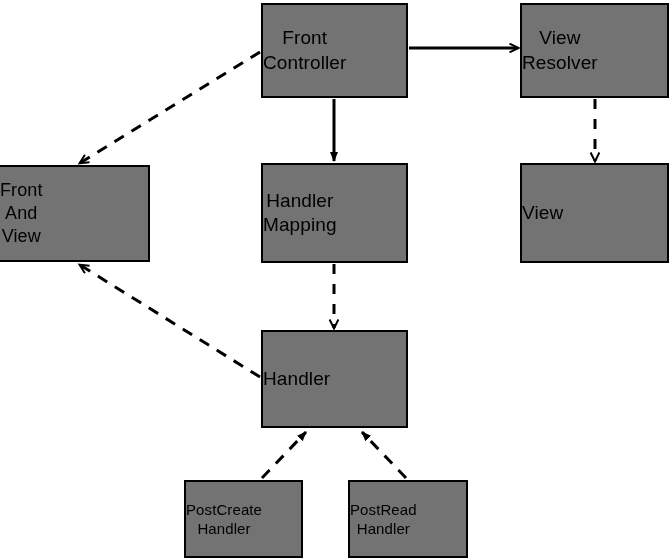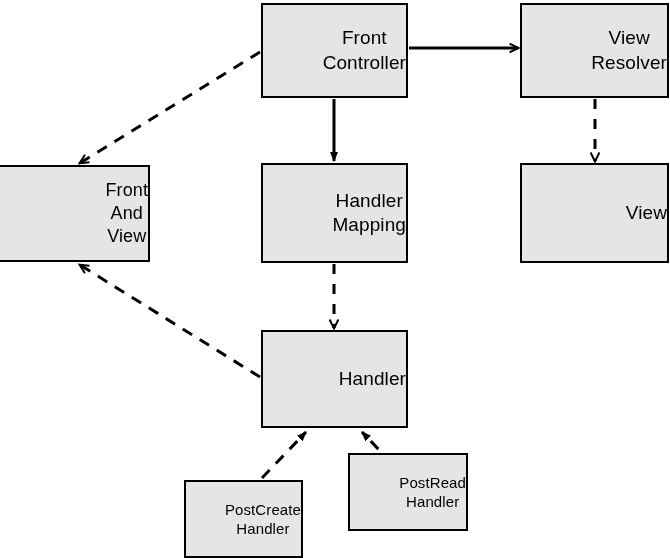--- a/index.html
+++ b/index.html
@@ -22,24 +22,24 @@
     position: absolute;
     left: 0;
     top: 0;
     width: 670px;
     height: 558px;
   }
   .node-box {
     position: absolute;
     box-sizing: border-box;
     border: 2px solid #000000;
-    background: #e5e5e5;
+    background: #737373;
     display: flex;
     align-items: center;
-    justify-content: flex-end;
+    justify-content: flex-start;
     text-align: center;
     color: #000000;
     z-index: 2;
   }
   .node-label {
     display: block;
     white-space: pre-line;
     line-height: 1.28;
     letter-spacing: 0.1px;
   }
@@ -106,18 +106,18 @@
 
   <div class="node-box size-lg" style="left:261px; top:330px; width:147px; height:98px;">
     <span class="node-label">Handler</span>
   </div>
 
   <div class="node-box size-sm" style="left:184px; top:480px; width:119px; height:78px;">
     <span class="node-label">PostCreate
 Handler</span>
   </div>
 
-  <div class="node-box size-sm" style="left:348px; top:453px; width:120px; height:78px;">
+  <div class="node-box size-sm" style="left:348px; top:480px; width:120px; height:78px;">
     <span class="node-label">PostRead
 Handler</span>
   </div>
 
 </div>
 
 </body></html>

